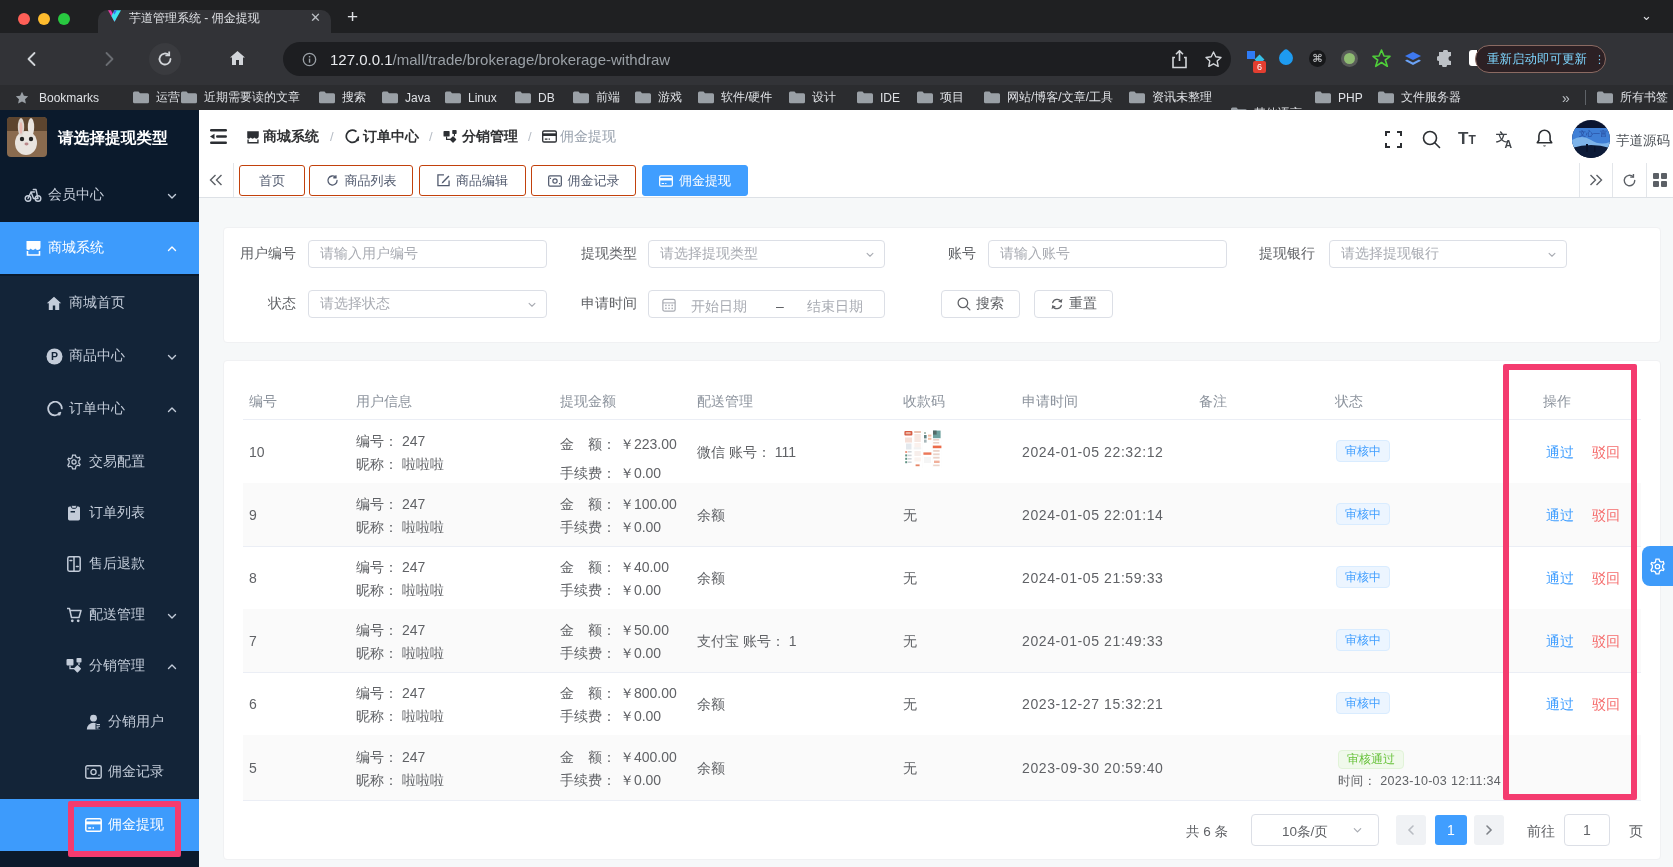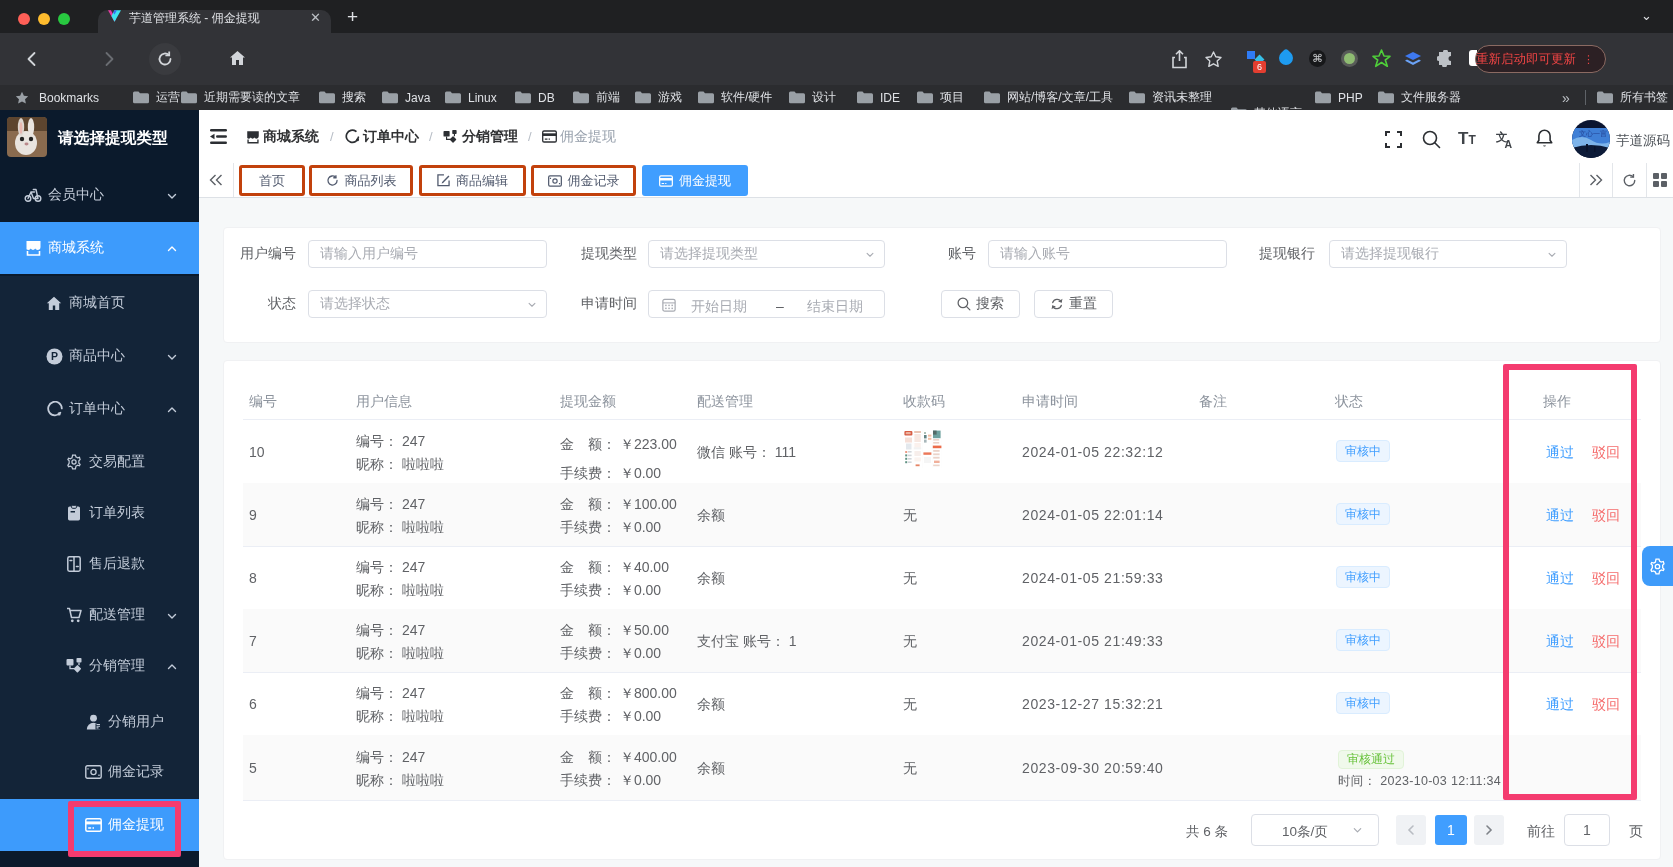--- a/index.html
+++ b/index.html
@@ -31,21 +31,21 @@
 #logo .av{position:absolute;left:7px;top:7px;width:40px;height:40px;border-radius:4px;overflow:hidden}
 #logo .t{position:absolute;left:58px;font-size:15.5px;font-weight:bold;color:#fff;letter-spacing:0.2px}
 
 #apphdr{left:199px;top:110px;width:1474px;height:53px;background:#fff}
 .crumb{position:absolute;top:0;height:53px;display:flex;align-items:center;font-size:14px;color:#303133;white-space:nowrap}
 .crumb.gray{color:#97a0ac}
 .csep{position:absolute;top:0;height:53px;display:flex;align-items:center;color:#b6bcc5;font-size:13px}
 .hic{position:absolute;top:0;height:53px;display:flex;align-items:center;color:#2c2f33}
 
 #tagbar{left:199px;top:163px;width:1474px;height:35px;background:#fff;border-bottom:1px solid #dde1e6}
-.tag{position:absolute;top:2px;height:31px;border:3px solid #c2410c;border-radius:3px;background:#fff;display:flex;align-items:center;justify-content:center;font-size:13px;color:#515a6e;gap:6px}
+.tag{position:absolute;top:2px;height:31px;border:1px solid #c2410c;border-radius:3px;background:#fff;display:flex;align-items:center;justify-content:center;font-size:13px;color:#515a6e;gap:6px}
 .tag.active{background:#409eff;border-color:#409eff;color:#fff}
 .tbtn{position:absolute;top:0;height:34px;display:flex;align-items:center;justify-content:center;color:#5c6066}
 .tsep{position:absolute;top:0;height:34px;border-left:1px solid #e3e6ea}
 
 #fcard{left:223px;top:227px;width:1438px;height:116px;background:#fff;border-radius:4px;border:1px solid #f0f1f3}
 #tcard{left:223px;top:360px;width:1438px;height:500px;background:#fff;border-radius:4px;border:1px solid #f0f1f3}
 .flabel{position:absolute;height:28px;display:flex;align-items:center;justify-content:flex-end;font-size:14px;color:#606266;white-space:nowrap}
 .finput{position:absolute;height:28px;border:1px solid #dcdfe6;border-radius:4px;background:#fff;display:flex;align-items:center;padding:0 11px;font-size:14px;color:#a8abb2;white-space:nowrap}
 .fbtn{position:absolute;height:28px;border:1px solid #dcdfe6;border-radius:4px;background:#fff;display:flex;align-items:center;justify-content:center;font-size:14px;color:#606266;gap:5px}
 .chev{position:absolute;right:9px;width:10px;height:10px}
@@ -94,20 +94,28 @@
         <path d="M7.5 4 L13.5 10 L7.5 16" stroke="#6a6d72" stroke-width="1.8" fill="none" stroke-linecap="round" stroke-linejoin="round"></path>
       </svg>
   <div class="abs" style="left:149px;top:10px;width:32px;height:32px;border-radius:50%;background:#3a3b3f"></div>
   <svg class="abs" style="left:156px;top:17px" width="18" height="18" viewBox="0 0 18 18">
         <path d="M14.5 9 a5.5 5.5 0 1 1 -1.6 -3.9" stroke="#d2d5d9" stroke-width="1.8" fill="none" stroke-linecap="round"></path>
         <path d="M13.2 1.6 L13.2 5.4 L9.4 5.4" stroke="#d2d5d9" stroke-width="1.8" fill="none"></path>
       </svg>
   <svg class="abs" style="left:227px;top:15px" width="21" height="21" viewBox="0 0 21 21">
         <path d="M10.5 3 L3 9.5 L5 9.5 L5 17 L9 17 L9 12 L12 12 L12 17 L16 17 L16 9.5 L18 9.5 Z" fill="#d2d5d9"></path>
       </svg>
+  <div class="abs" id="urlpill">
+    <svg style="margin-left:19px" width="15" height="15" viewBox="0 0 16 16">
+          <circle cx="8" cy="8" r="6.6" stroke="#9aa0a6" stroke-width="1.4" fill="none"></circle>
+          <rect x="7.3" y="7" width="1.5" height="4.4" fill="#9aa0a6"></rect>
+          <rect x="7.3" y="4.3" width="1.5" height="1.6" fill="#9aa0a6"></rect>
+        </svg>
+    <span style="margin-left:13px"><span style="color:#e8eaed">127.0.0.1</span>/mall/trade/brokerage/brokerage-withdraw</span>
+  </div>
   <svg class="abs" style="left:1171px;top:17px" width="17" height="19" viewBox="0 0 17 19">
         <path d="M8.5 1 L8.5 11 M5 4.2 L8.5 0.8 L12 4.2" stroke="#d2d5d9" stroke-width="1.6" fill="none"></path>
         <path d="M4 7.5 L2 7.5 L2 17.5 L15 17.5 L15 7.5 L13 7.5" stroke="#d2d5d9" stroke-width="1.6" fill="none"></path>
       </svg>
   <svg class="abs" style="left:1205px;top:18px" width="17" height="17" viewBox="0 0 17 17">
         <path d="M8.5 1 L10.8 5.8 L16 6.5 L12.2 10.1 L13.2 15.3 L8.5 12.8 L3.8 15.3 L4.8 10.1 L1 6.5 L6.2 5.8 Z" stroke="#d2d5d9" stroke-width="1.4" fill="none" stroke-linejoin="round"></path>
       </svg>
 
   <div class="abs" style="left:1247px;top:18px;width:8px;height:8px;background:#2f7cf6"></div>
   <div class="abs" style="left:1256px;top:23px;width:7px;height:7px;background:#35c0e8;transform:rotate(45deg)"></div>
@@ -125,21 +133,21 @@
       </svg>
   <svg class="abs" style="left:1437px;top:17px" width="17" height="17" viewBox="0 0 17 17">
         <path d="M6 2 a2 2 0 0 1 5 0 h3 v4 a2 2 0 0 0 0 5 v4 h-4 a2 2 0 0 1 -5 0 H2 v-4 a2 2 0 0 1 0 -5 V2 Z" fill="#bdc1c6"></path>
       </svg>
   <div class="abs" style="left:1469px;top:17px;width:16px;height:16px;background:#fff;border-radius:3px"></div>
   <div class="abs" style="left:1477px;top:17px;width:8px;height:16px;background:#17181a;border-radius:0 3px 3px 0"></div>
   <div class="abs" style="left:1501px;top:17px;width:17px;height:17px;background:#f6c344;border-radius:50%"></div>
   <div class="abs" style="left:1505px;top:23px;width:3px;height:3px;background:#403416;border-radius:50%"></div>
   <div class="abs" style="left:1511px;top:23px;width:3px;height:3px;background:#403416;border-radius:50%"></div>
   <div class="abs" style="left:1505px;top:27px;width:9px;height:4px;background:#403416;border-radius:0 0 4px 4px"></div>
-  <div class="abs" style="left:1475px;top:12px;width:131px;height:28px;border:1px solid #8b6a62;border-radius:14px;background:#2c2024;color:#ef4444;font-size:12.5px;display:flex;align-items:center;justify-content:flex-start">重新启动即可更新&nbsp;&nbsp;<span style="font-size:11px;letter-spacing:0">⋮</span></div>
+  <div class="abs" style="left:1475px;top:12px;width:131px;height:28px;border:1px solid #8b6a62;border-radius:14px;background:#2c2024;color:#7dd3fc;font-size:12.5px;display:flex;align-items:center;justify-content:flex-end">重新启动即可更新&nbsp;&nbsp;<span style="font-size:11px;letter-spacing:0">⋮</span></div>
 </div>
 <div class="abs" id="bookmarks">
   <svg class="abs" style="left:15px;top:6px" width="14" height="14" viewBox="0 0 17 17">
         <path d="M8.5 1 L10.8 5.8 L16 6.5 L12.2 10.1 L13.2 15.3 L8.5 12.8 L3.8 15.3 L4.8 10.1 L1 6.5 L6.2 5.8 Z" fill="#9aa0a6"></path>
       </svg>
   <div class="bm" style="left:39px;top:0;height:25px">Bookmarks</div>
   <div class="bm" style="left:133px;top:0;height:25px">
         <svg width="16" height="13" viewBox="0 0 16 13">
           <path d="M0 2 a1.5 1.5 0 0 1 1.5 -1.5 h4 l1.5 1.8 h7.5 a1.5 1.5 0 0 1 1.5 1.5 v7 a1.5 1.5 0 0 1 -1.5 1.5 h-13 A1.5 1.5 0 0 1 0 10.7 Z" fill="#9aa0a6"></path>
         </svg>

